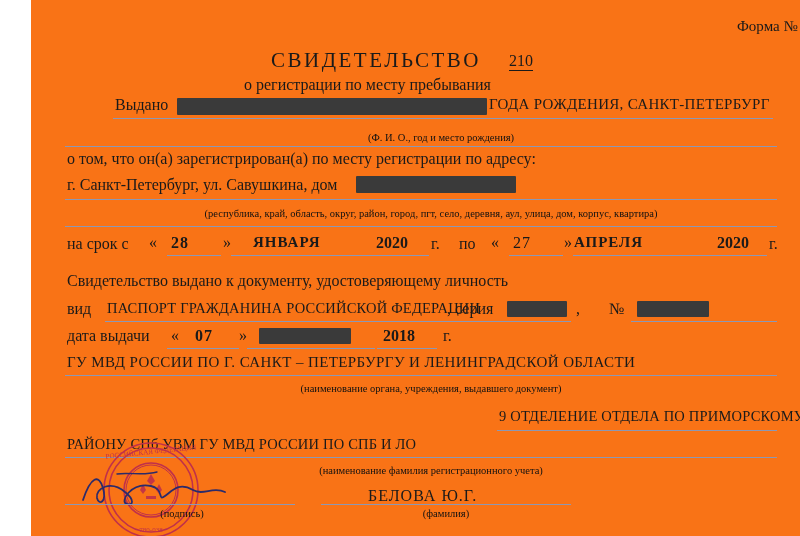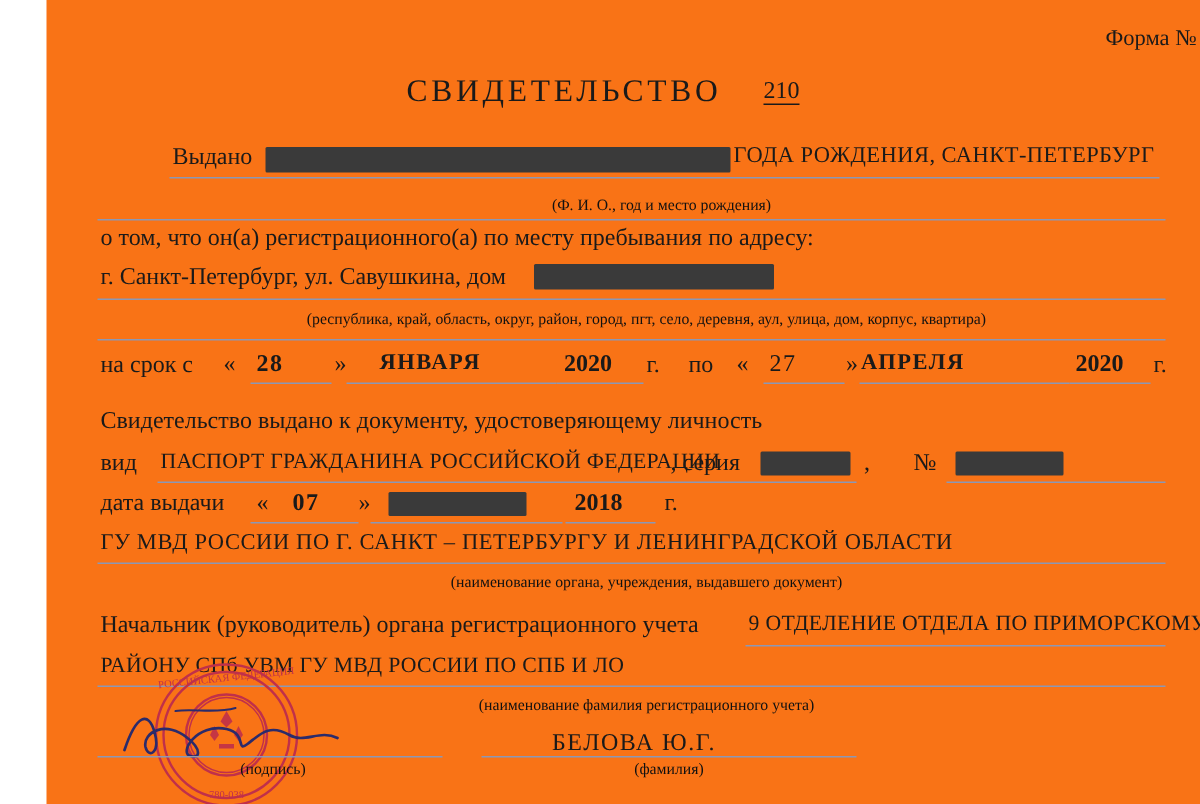--- a/index.html
+++ b/index.html
@@ -158,29 +158,30 @@
 </style>
 </head>
 <body>
 
 <div id="page">
 
   <div class="abs form-no">Форма № 3</div>
 
   <div class="abs title-main">СВИДЕТЕЛЬСТВО</div>
   <div class="abs title-num">210</div>
+  <div class="abs title-sub">о регистрации по месту пребывания</div>
 
   <div class="abs row-label lbl-vydano">Выдано</div>
   <div class="abs redact redact-1"></div>
   <div class="abs txt-dob">ГОДА РОЖДЕНИЯ, САНКТ-ПЕТЕРБУРГ</div>
   <div class="abs line line-1"></div>
   <div class="abs hint hint-1">(Ф. И. О., год и место рождения)</div>
   <div class="abs line line-2"></div>
 
-  <div class="abs row-label lbl-otom">о том, что он(а) регистрационного(а) по месту пребывания по адресу:</div>
+  <div class="abs row-label lbl-otom">о том, что он(а) зарегистрирован(а) по месту регистрации по адресу:</div>
   <div class="abs txt-addr">г. Санкт-Петербург, ул. Савушкина, дом</div>
   <div class="abs redact redact-2"></div>
   <div class="abs line line-3"></div>
   <div class="abs hint hint-2">(республика, край, область, округ, район, город, пгт, село, деревня, аул, улица, дом, корпус, квартира)</div>
   <div class="abs line line-4"></div>
 
   <div class="abs row-label lbl-srok">на срок с</div>
   <div class="abs q1">«</div>
   <div class="abs v-day1">28</div>
   <div class="abs q2">»</div>
@@ -220,21 +221,20 @@
   <div class="abs v-year3">2018</div>
   <div class="abs lbl-g3">г.</div>
   <div class="abs line u7"></div>
   <div class="abs line u8"></div>
   <div class="abs line u9"></div>
 
   <div class="abs v-organ">ГУ  МВД  РОССИИ  ПО  Г. САНКТ – ПЕТЕРБУРГУ  И  ЛЕНИНГРАДСКОЙ ОБЛАСТИ</div>
   <div class="abs line line-6"></div>
   <div class="abs hint hint-3">(наименование органа, учреждения, выдавшего документ)</div>
 
-  <div class="abs row-label lbl-nachalnik">Начальник (руководитель) органа регистрационного учета</div>
   <div class="abs v-organ2a">9 ОТДЕЛЕНИЕ ОТДЕЛА  ПО ПРИМОРСКОМУ</div>
   <div class="abs line line-7"></div>
   <div class="abs v-organ2b">РАЙОНУ СПб УВМ  ГУ  МВД  РОССИИ  ПО  СПБ  И  ЛО</div>
   <div class="abs line line-8"></div>
   <div class="abs hint hint-4">(наименование фамилия регистрационного учета)</div>
 
   <div class="abs stamp">
     <svg width="184" height="96" viewBox="0 0 184 96">
       <g fill="none" stroke="#c0304a" stroke-width="1.6">
         <circle cx="88" cy="50" r="47"></circle>

